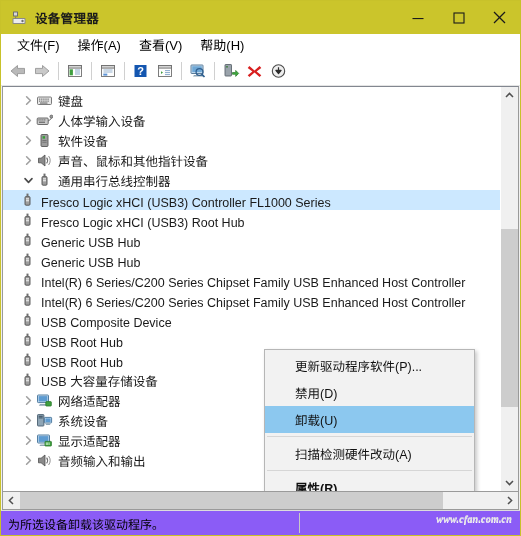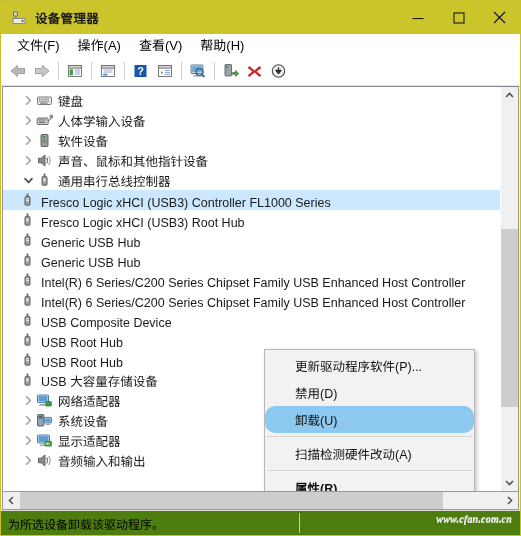--- a/index.html
+++ b/index.html
@@ -200,21 +200,21 @@
   }
   .hs-track { flex: 1 1 auto; height: 17px; position: relative; }
   .hs-thumb {
     position: absolute; top: 0; height: 17px;
     background: #cdcdcd;
   }
 
   
   .statusbar {
     height: 24px;
-    background: #4d7c0f;
+    background: #8b5cf6;
     display: flex;
     align-items: center;
     flex: 0 0 auto;
     position: relative;
     border-top: 1px solid #dcdcdc;
   }
   .status-text {
     font-size: 12px;
     color: #000;
     padding-left: 7px;
@@ -255,21 +255,21 @@
   }
   .ctxitem {
     height: 27px;
     display: flex;
     align-items: center;
     padding-left: 30px;
     font-size: 12.5px;
     color: #111;
     white-space: nowrap;
   }
-  .ctxitem.highlight { background: #8cc8ef; border-radius: 10px; }
+  .ctxitem.highlight { background: #8cc8ef; }
   .ctxitem.bold { font-weight: bold; }
   .ctxsep {
     height: 1px;
     background: #d6d6d6;
     margin: 3px 2px 3px 2px;
   }
 </style>
 </head>
 <body>
 

